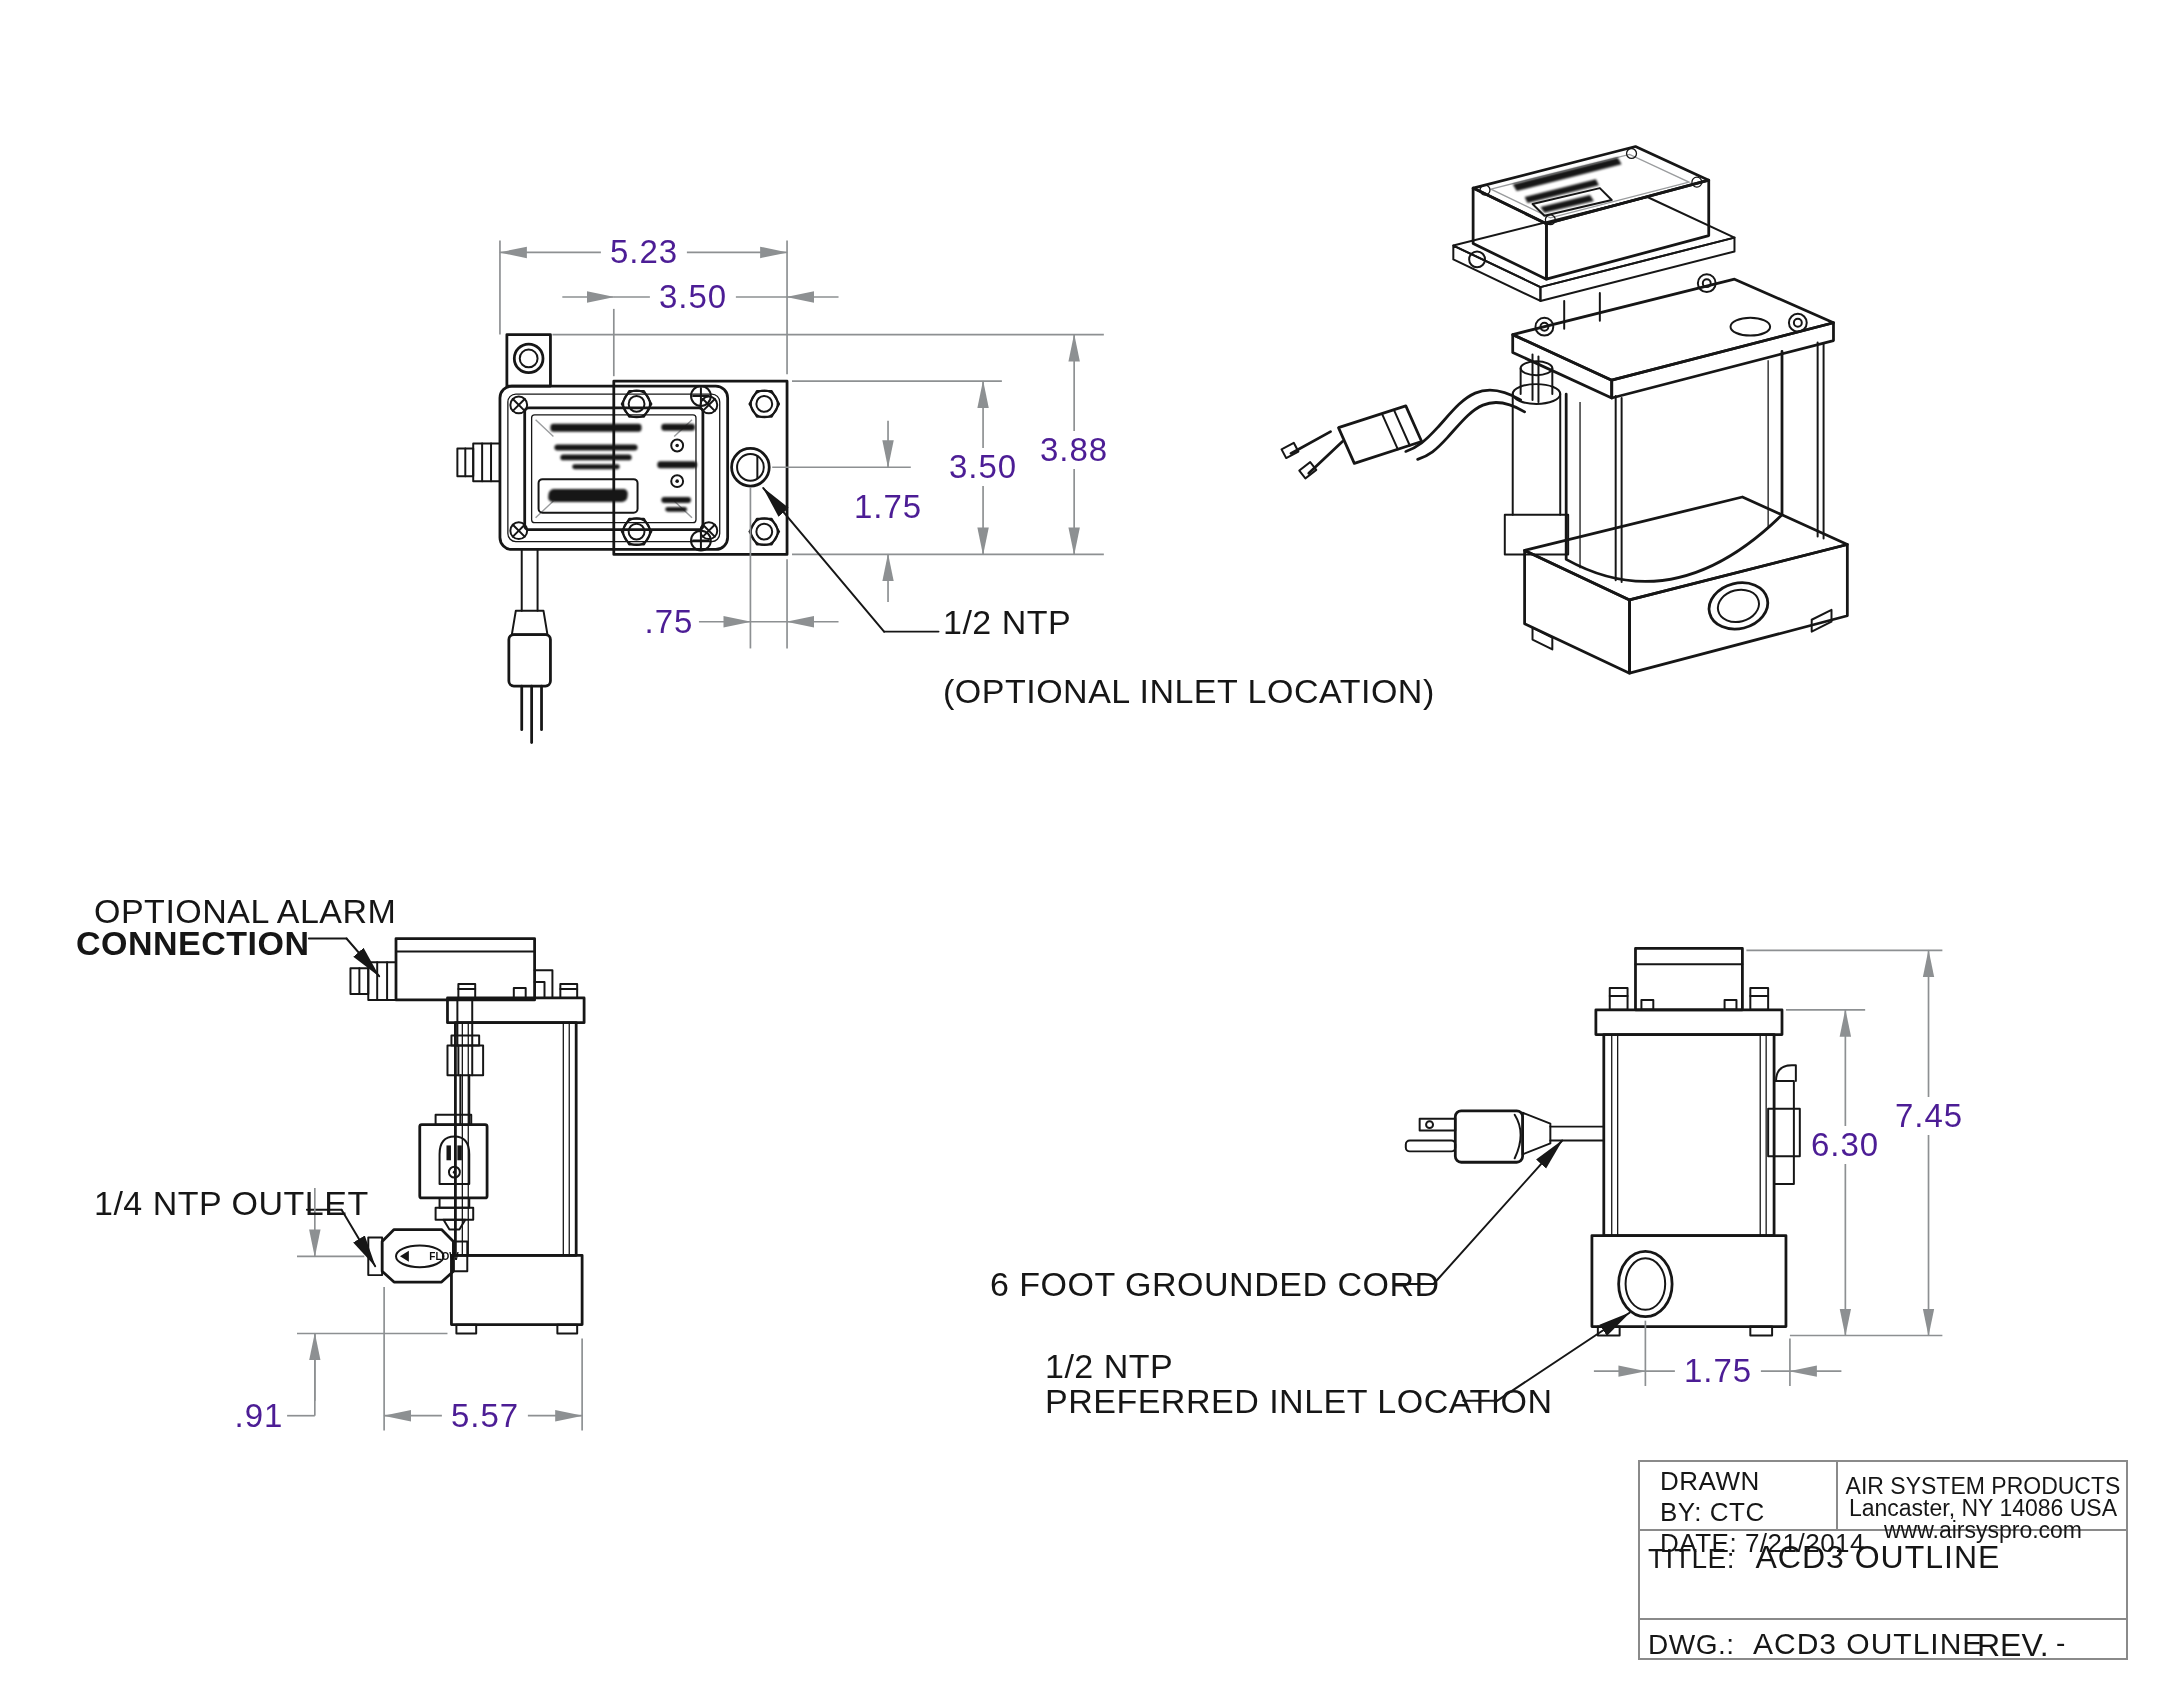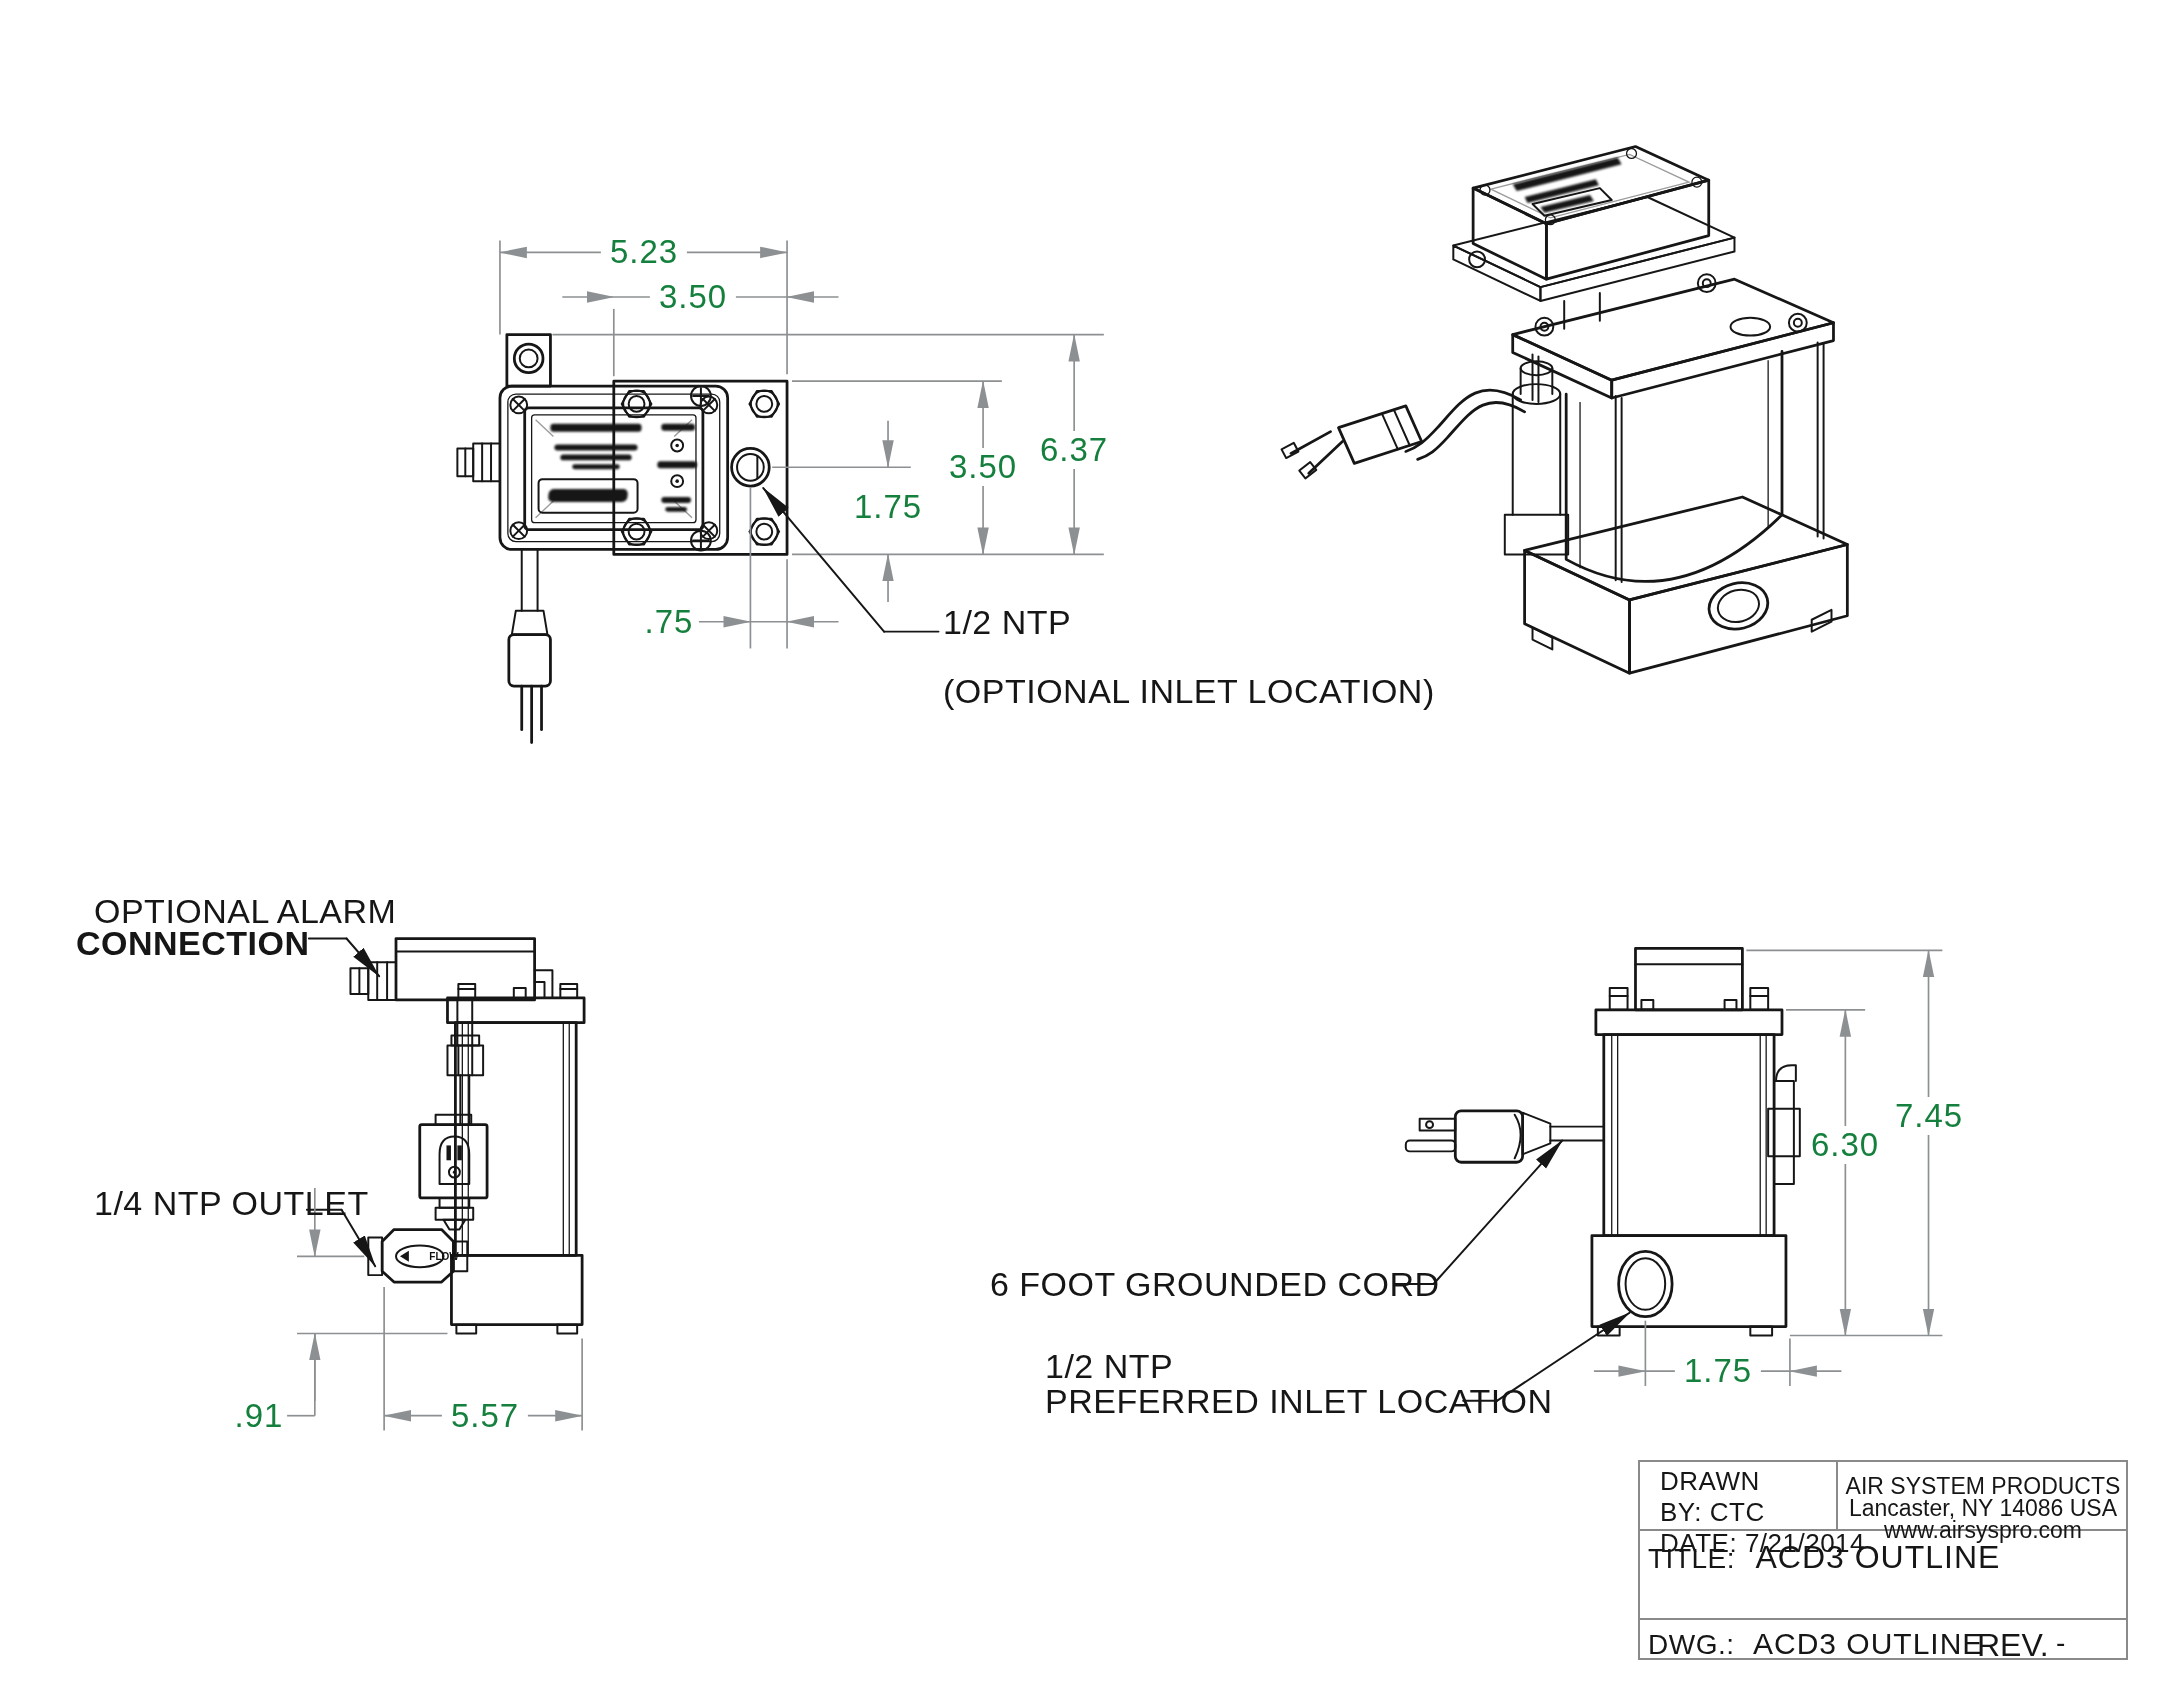--- a/index.html
+++ b/index.html
@@ -7,21 +7,21 @@
           font-family:"Liberation Sans", sans-serif;}
   svg{position:absolute;left:0;top:0;}
   .obj{stroke:#161616;fill:none;stroke-width:2.8;stroke-linejoin:round;stroke-linecap:round;}
   .obj2{stroke:#161616;fill:none;stroke-width:2;stroke-linejoin:round;stroke-linecap:round;}
   .thin{stroke:#161616;fill:none;stroke-width:1.3;}
   .gthin{stroke:#9a9c9e;fill:none;stroke-width:1.4;}
   .dimln{stroke:#8d9092;fill:none;stroke-width:1.7;}
   .blkfill{fill:#161616;stroke:none;}
   .blur{filter:blur(1.1px);}
   .txt{position:absolute;white-space:nowrap;}
-  .dim{color:#15803d;font-size:33px;letter-spacing:1px;}
+  .dim{color:#4c1d95;font-size:33px;letter-spacing:1px;}
   .onln{background:#ffffff;padding:0 9px;}
   .ctr{transform:translate(-50%,-50%);}
   .lft{transform:translate(0,-50%);}
   .note{color:#161616;font-size:34px;letter-spacing:0.5px;}
   .tiny{color:#111;font-size:10px;font-weight:bold;letter-spacing:0;}
   
   #tblock{position:absolute;left:1638px;top:1460px;width:490px;height:200px;
           border:2px solid #8a8a8a;box-sizing:border-box;color:#161616;}
   #tblock .row1{position:absolute;left:0;top:0;width:100%;height:69px;border-bottom:2px solid #8a8a8a;box-sizing:border-box;}
   #tblock .cell-left{position:absolute;left:0;top:0;width:198px;height:69px;border-right:2px solid #8a8a8a;
@@ -449,21 +449,21 @@
       <line class="dimln" x1="1610" y1="1385" x2="1662" y2="1385" marker-end="url(#ga)"></line>
       <line class="dimln" x1="1860" y1="1385" x2="1808" y2="1385" marker-end="url(#ga)"></line>
       <line class="dimln" x1="1662" y1="1385" x2="1808" y2="1385"></line>
     </g>
   </g>
 </svg>
 
 <div class="txt dim onln ctr" style="left:644px;top:252px;">5.23</div>
 <div class="txt dim onln ctr" style="left:693px;top:297px;">3.50</div>
 <div class="txt dim onln ctr" style="left:983px;top:467px;">3.50</div>
-<div class="txt dim onln ctr" style="left:1074px;top:450px;">6.37</div>
+<div class="txt dim onln ctr" style="left:1074px;top:450px;">3.88</div>
 <div class="txt dim ctr" style="left:888px;top:507px;">1.75</div>
 <div class="txt dim ctr" style="left:669px;top:622px;">.75</div>
 
 <div class="txt note lft" style="left:943px;top:622px;">1/2 NTP</div>
 <div class="txt note lft" style="left:943px;top:691px;">(OPTIONAL INLET LOCATION)</div>
 
 <div class="txt note lft" style="left:94px;top:911px;">OPTIONAL ALARM</div>
 <div class="txt note lft" style="left:76px;top:943px;font-weight:bold;">CONNECTION</div>
 <div class="txt note lft" style="left:94px;top:1203px;">1/4 NTP OUTLET</div>
 <div class="txt tiny ctr" style="left:424px;top:1256px;padding-left:40px;">FLOW</div>

